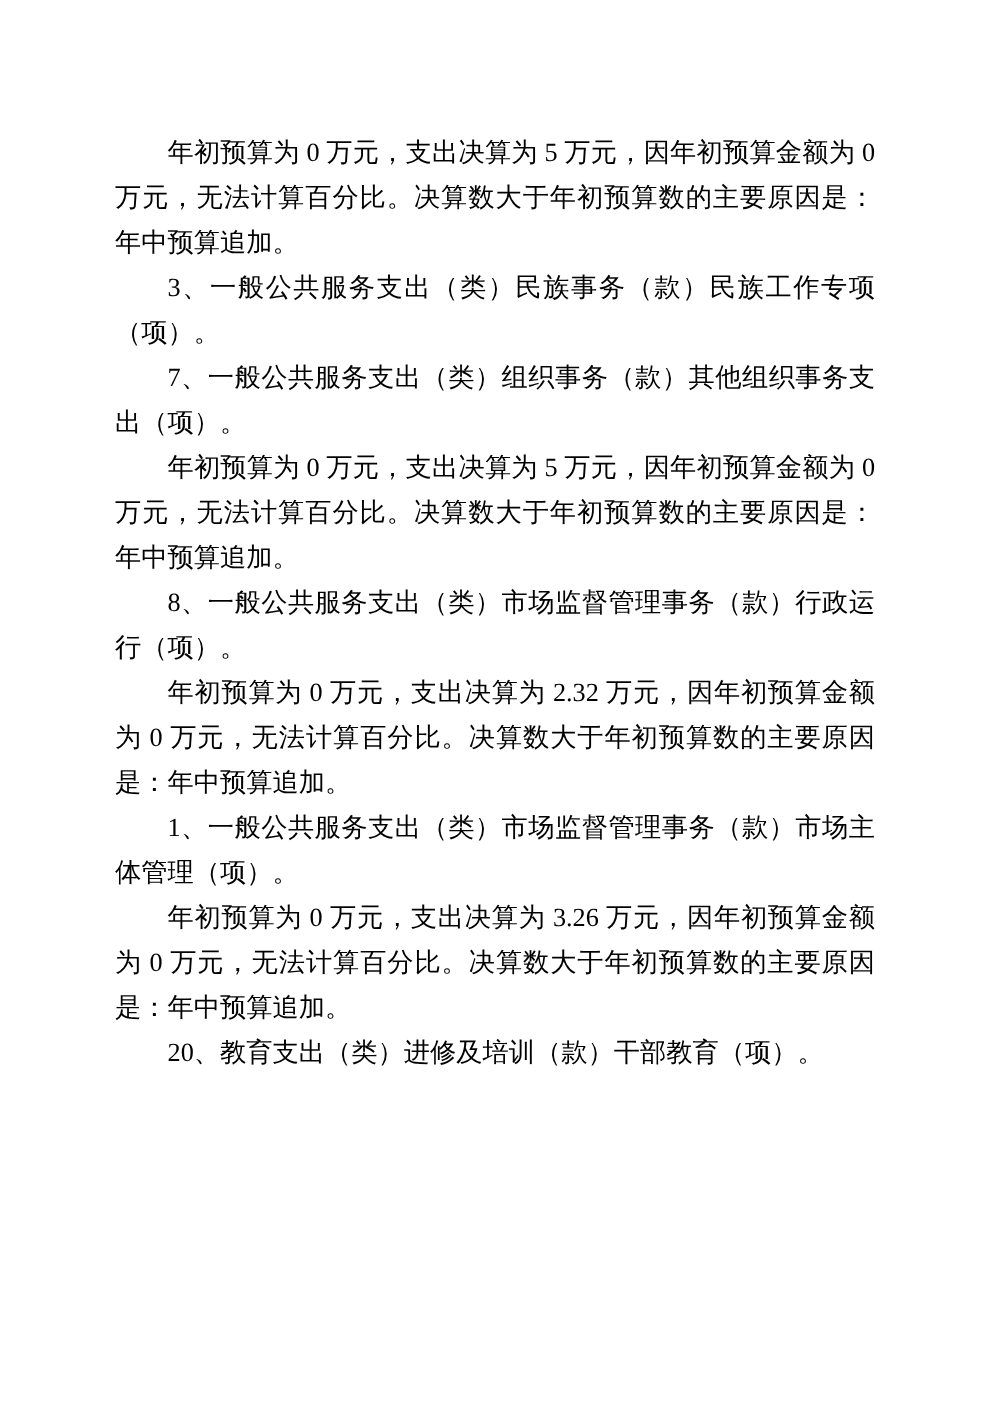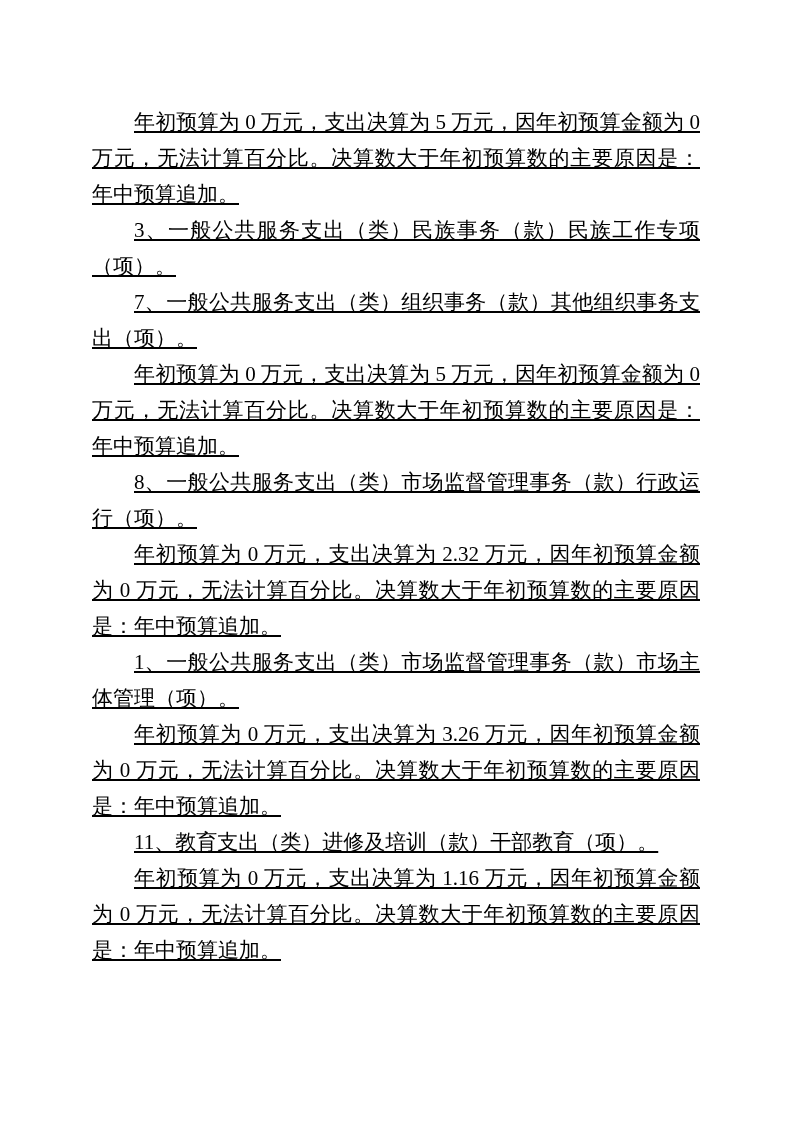--- a/index.html
+++ b/index.html
@@ -12,36 +12,34 @@
     width: 793px;
     height: 1122px;
     background: #ffffff;
     box-sizing: border-box;
     padding: 104px 93px 0 92px;
     font-family: "Liberation Serif", "DejaVu Serif", serif;
     font-size: 21px;
     line-height: 36px;
     color: #000000;
     overflow: hidden;
-    text-decoration: underline;
   }
   .page p {
     margin: 0;
     padding: 0;
     text-indent: 2em;
     text-align: justify;
   }
 </style>
 </head>
 <body>
 
 <div class="page">
   <p>年初预算为 0 万元，支出决算为 5 万元，因年初预算金额为 0 万元，无法计算百分比。决算数大于年初预算数的主要原因是：年中预算追加。</p>
   <p>3、一般公共服务支出（类）民族事务（款）民族工作专项（项）。</p>
   <p>7、一般公共服务支出（类）组织事务（款）其他组织事务支出（项）。</p>
   <p>年初预算为 0 万元，支出决算为 5 万元，因年初预算金额为 0 万元，无法计算百分比。决算数大于年初预算数的主要原因是：年中预算追加。</p>
   <p>8、一般公共服务支出（类）市场监督管理事务（款）行政运行（项）。</p>
   <p>年初预算为 0 万元，支出决算为 2.32 万元，因年初预算金额为 0 万元，无法计算百分比。决算数大于年初预算数的主要原因是：年中预算追加。</p>
   <p>1、一般公共服务支出（类）市场监督管理事务（款）市场主体管理（项）。</p>
   <p>年初预算为 0 万元，支出决算为 3.26 万元，因年初预算金额为 0 万元，无法计算百分比。决算数大于年初预算数的主要原因是：年中预算追加。</p>
-  <p>11、教育支出（类）进修及培训（款）干部教育（项）。</p>
-  <p>年初预算为 0 万元，支出决算为 1.16 万元，因年初预算金额为 0 万元，无法计算百分比。决算数大于年初预算数的主要原因是：年中预算追加。</p>
+  <p>20、教育支出（类）进修及培训（款）干部教育（项）。</p>
 </div>
 
 </body></html>

